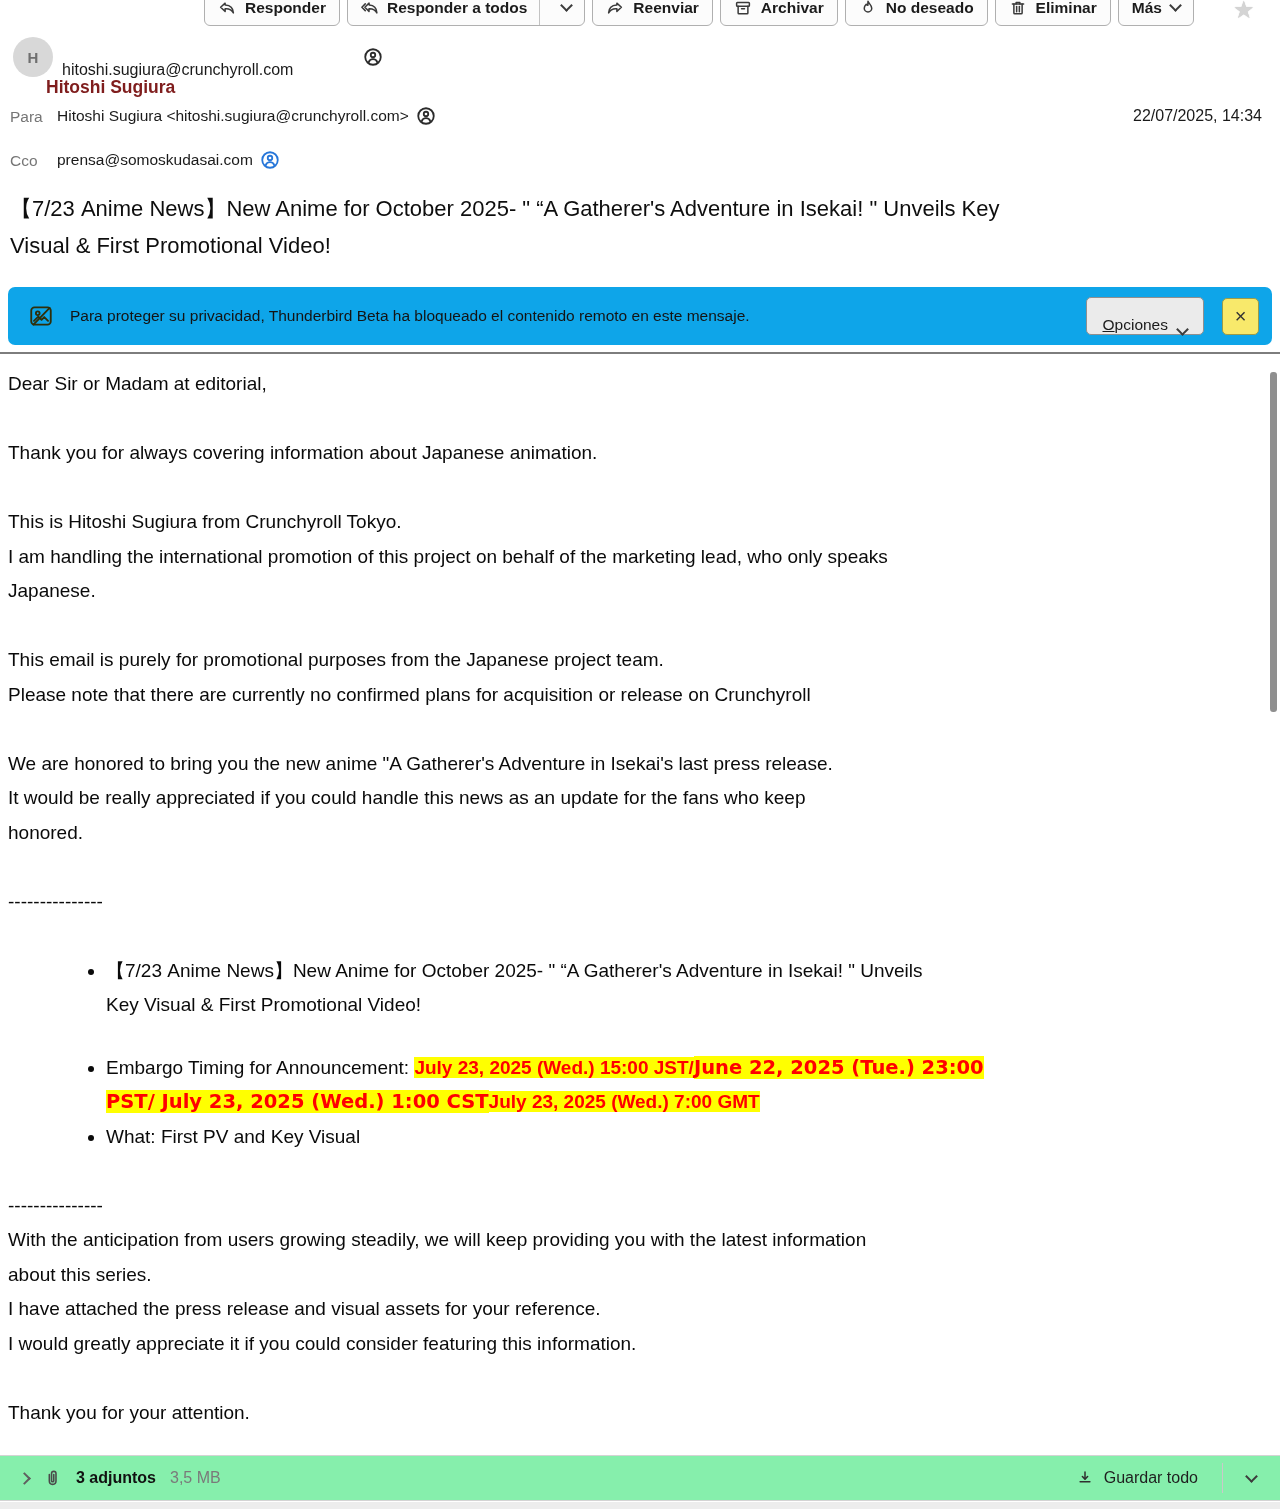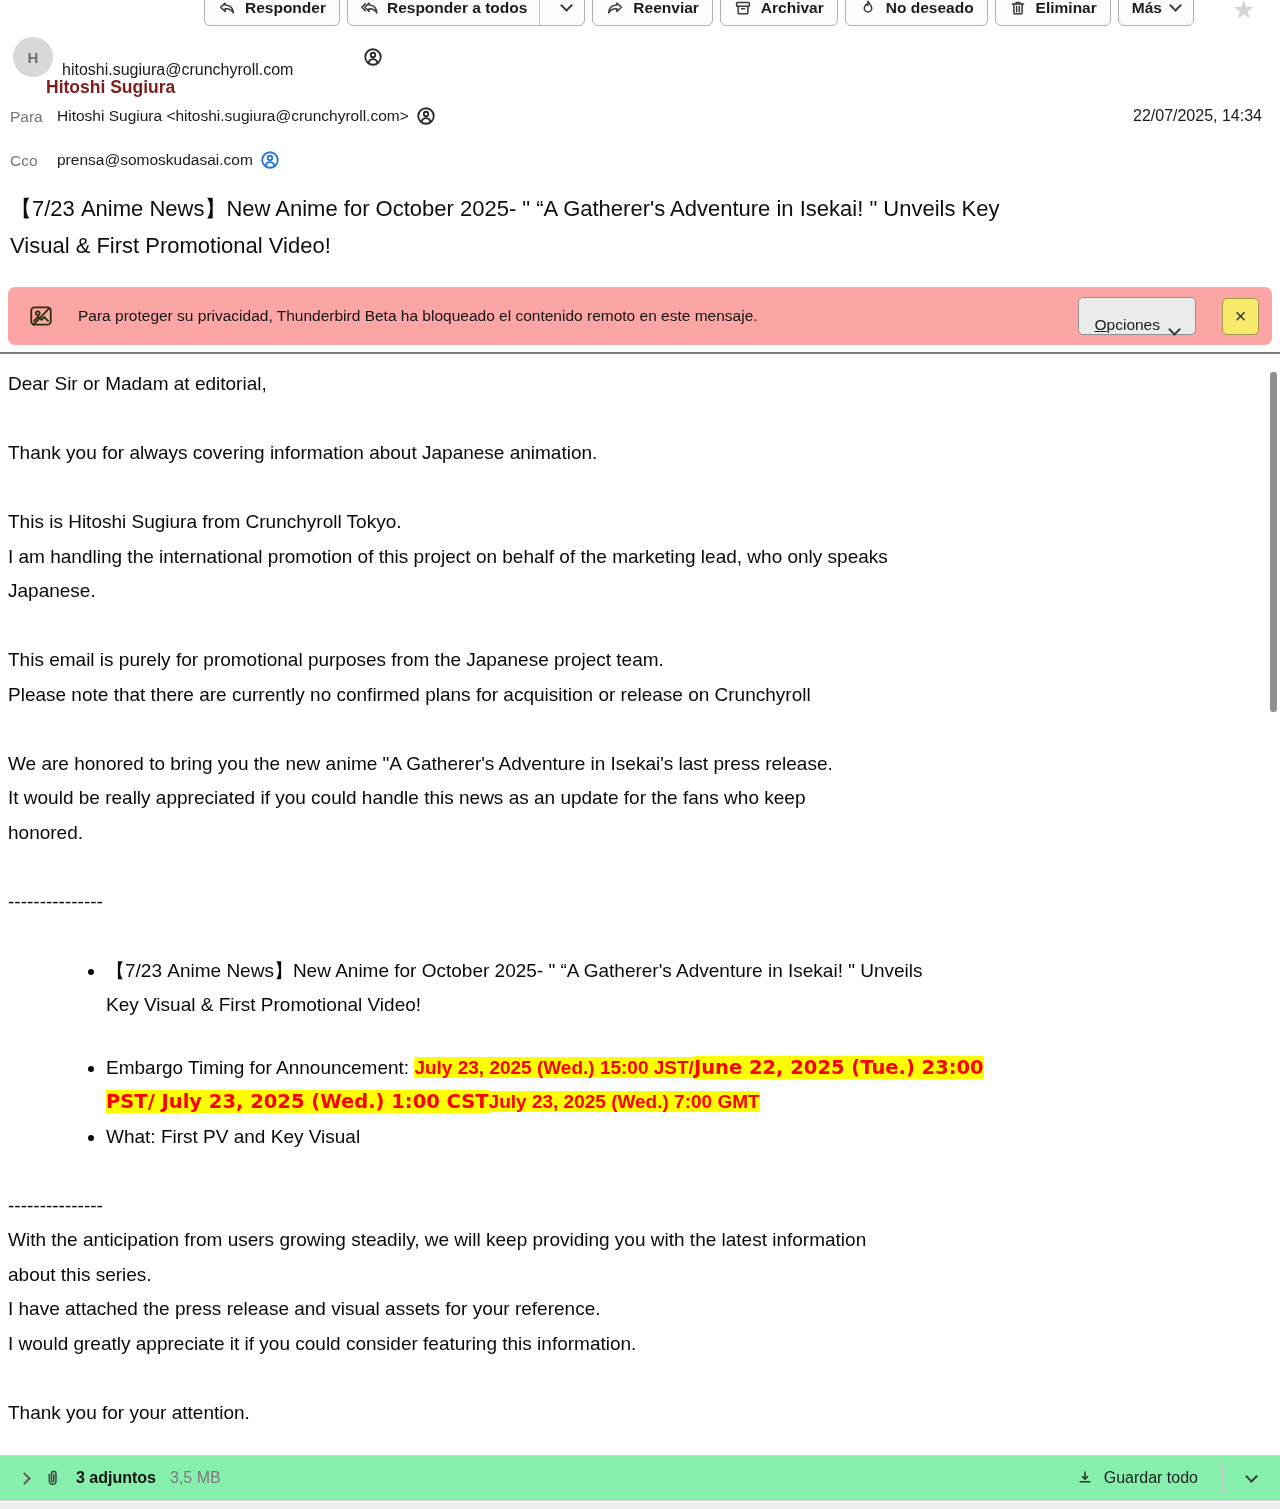--- a/index.html
+++ b/index.html
@@ -39,22 +39,22 @@
   .row-value { position:absolute; left:57px; font-size:15.5px; color:#1a1a1a; display:flex; align-items:center; gap:8px; }
   .date { position:absolute; right:18px; top:107px; font-size:16px; color:#1a1a1a; }
   .subject {
     position:absolute; left:10px; top:190px; width:1244px;
     font-size:22px; line-height:37px; font-weight:500; color:#0e0e0e; white-space:pre-line;
   }
 
   
   .banner {
     position:absolute; left:8px; top:287px; width:1264px; height:58px;
-    background:#fca5a5; border-radius:7px;
-    display:flex; align-items:center; padding:0 13px 0 20px; gap:24px;
+    background:#0ea5e9; border-radius:7px;
+    display:flex; align-items:center; padding:0 13px 0 20px; gap:16px;
   }
   .banner-text { font-size:15.5px; color:#141414; flex:0 1 auto; }
   .banner-spacer { flex:1 1 auto; }
   .options-btn {
     display:flex; align-items:flex-end; gap:10px; height:38px; padding:0 16px;
     background:#ebebeb; border:1px solid #8f8f8f; border-radius:5px;
     font-size:15.5px; color:#1b1b1b; font-weight:500; white-space:nowrap;
   }
   .options-btn .ak { text-decoration:underline; }
   .close-btn {

